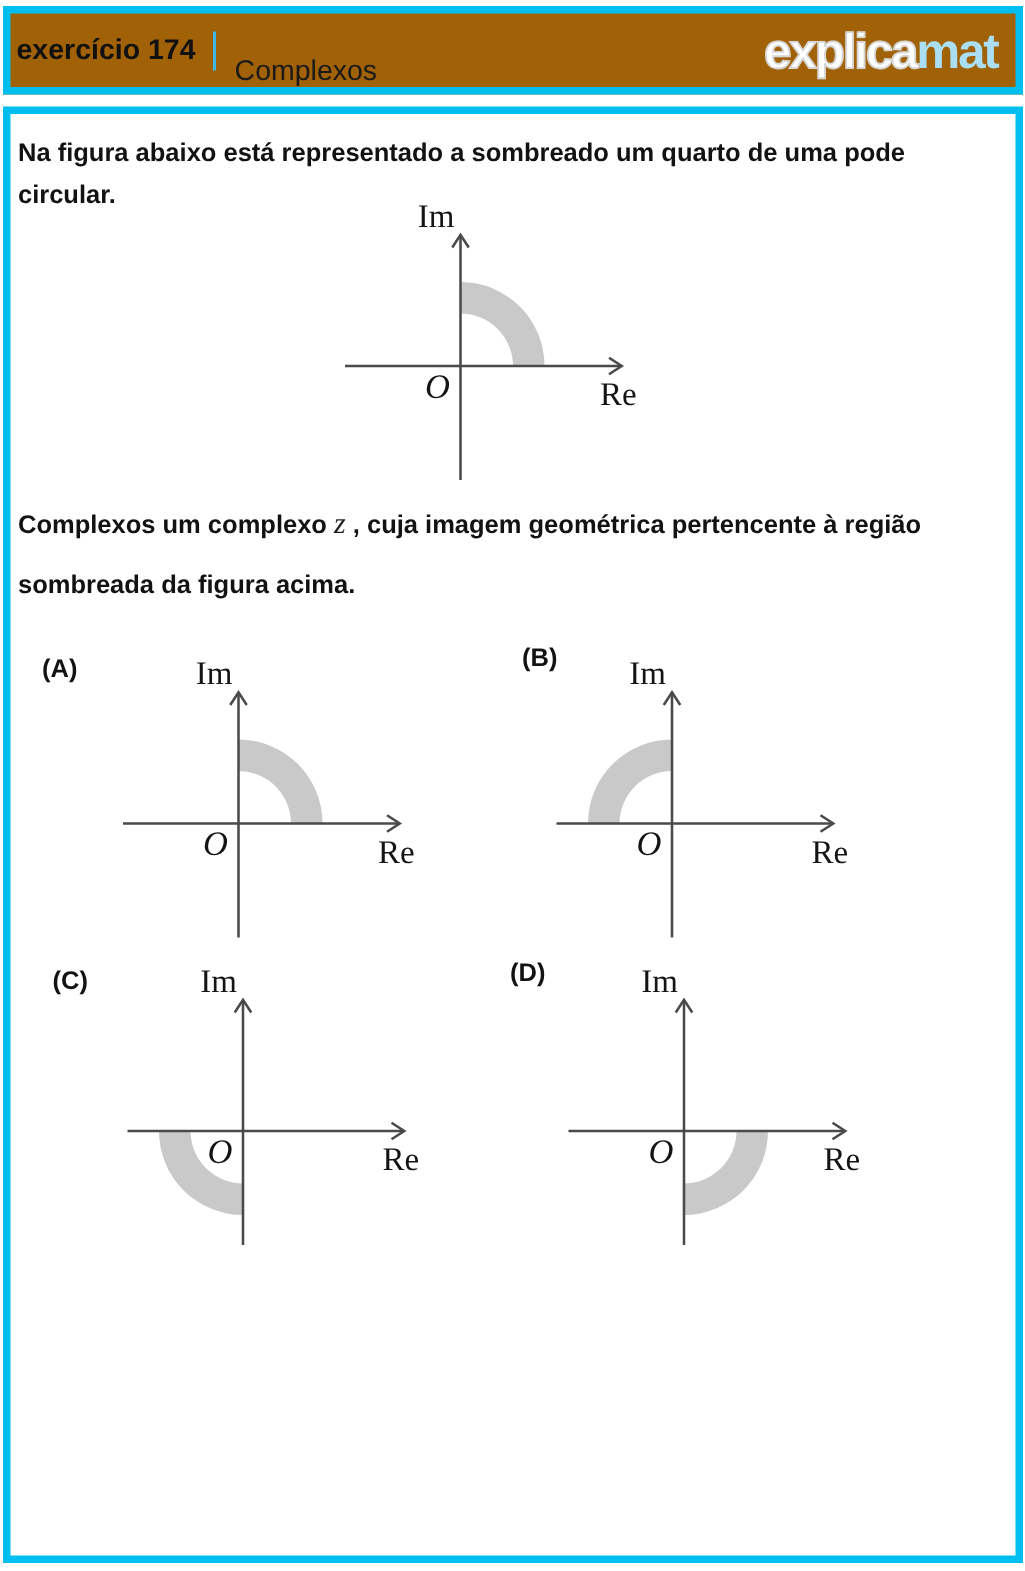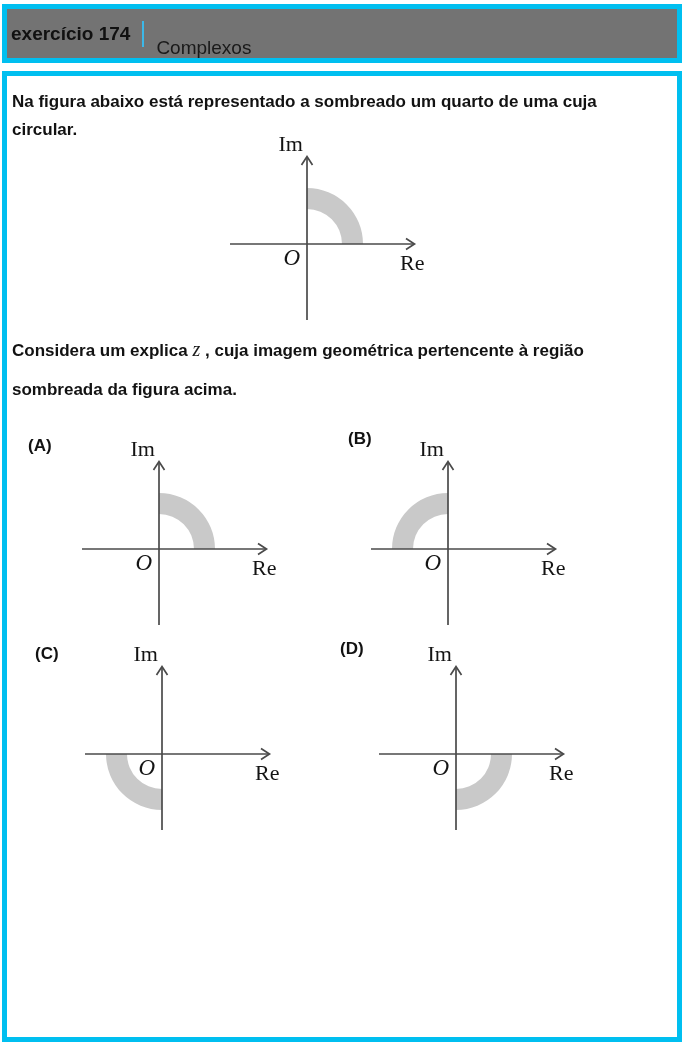--- a/index.html
+++ b/index.html
@@ -2,21 +2,21 @@
 <html><head>
 <meta charset="utf-8">
 <style>
   html,body{margin:0;padding:0;background:#ffffff;}
   body{width:683px;height:1047px;position:relative;overflow:hidden;
        font-family:"Liberation Sans",sans-serif;}
 
   
   .header-box{
     position:absolute;left:2px;top:4px;width:680px;height:59px;
-    box-sizing:border-box;border:5px solid #00bff0;background:#737373;
+    box-sizing:border-box;border:5px solid #00bff0;background:#a16207;
     display:flex;align-items:center;padding:0 10px 0 4px;
   }
   .ex-num{font-size:19px;font-weight:700;color:#111;white-space:nowrap;}
   .header-divider{width:2px;height:26px;background:#3cb8e8;margin:0 12px;flex:0 0 auto;}
   .ex-topic{font-size:19px;font-weight:400;color:#1a1a1a;white-space:nowrap;margin-top:28px;}
   .brand{margin-left:auto;font-weight:700;font-size:33px;line-height:1;
          letter-spacing:-1.5px;white-space:nowrap;padding-right:2px;}
   .brand .outline{color:#ffffff;-webkit-text-stroke:1.2px #d6d6d6;
                   text-shadow:0 0 1px #e0e0e0;}
   .brand .blue{color:#a9def5;}
@@ -58,39 +58,40 @@
   .opt-c svg{margin-left:66px;}
   .opt-d svg{margin-left:40px;}
 </style>
 </head>
 <body>
 
 <div class="header-box">
   <span class="ex-num">exercício 174</span>
   <span class="header-divider"></span>
   <span class="ex-topic">Complexos</span>
+  <span class="brand"><span class="outline">explica</span><span class="blue">mat</span></span>
 </div>
 
 <div class="content-box">
 
-  <p class="p1">Na figura abaixo está representado a sombreado um quarto de uma cuja circular.</p>
+  <p class="p1">Na figura abaixo está representado a sombreado um quarto de uma pode circular.</p>
 
 
   <svg class="axes-figure figure-main" width="215" height="195" viewBox="0 0 215 195">
       <path d="M 119.0 112.0 L 140.0 112.0 A 56 56 0 0 0 84.0 56.0 L 84.0 77.0 A 35 35 0 0 1 119.0 112.0 Z" fill="#c9c9c9"></path>
       <line x1="7" y1="112" x2="191" y2="112" stroke="#4a4a4a" stroke-width="1.7"></line>
       <line x1="84" y1="188" x2="84" y2="25" stroke="#4a4a4a" stroke-width="1.7"></line>
       <polyline points="183,106.5 191.5,112 183,117.5" fill="none" stroke="#4a4a4a" stroke-width="1.7"></polyline>
       <polyline points="78.5,33 84,24.5 89.5,33" fill="none" stroke="#4a4a4a" stroke-width="1.7"></polyline>
       <text x="80" y="19" text-anchor="end" class="axlbl">Im</text>
       <text x="177" y="138" class="axlbl">Re</text>
       <text x="77" y="133" text-anchor="end" class="origin-lbl">O</text>
     </svg>
 
-  <p class="p3"><span>Considera um explica</span> <span class="mvar">z</span> <span>, cuja imagem geométrica pertencente à região sombreada da figura acima.</span></p>
+  <p class="p3"><span>Complexos um complexo</span> <span class="mvar">z</span> <span>, cuja imagem geométrica pertencente à região sombreada da figura acima.</span></p>
 
 
   <div class="options">
     <div class="option-row">
       <div class="option opt-a">
         <span class="option-label">(A)</span>
         <svg class="axes-figure" width="215" height="195" viewBox="0 0 215 195">
             <path d="M 119.0 112.0 L 140.0 112.0 A 56 56 0 0 0 84.0 56.0 L 84.0 77.0 A 35 35 0 0 1 119.0 112.0 Z" fill="#c9c9c9"></path>
             <line x1="7" y1="112" x2="191" y2="112" stroke="#4a4a4a" stroke-width="1.7"></line>
             <line x1="84" y1="188" x2="84" y2="25" stroke="#4a4a4a" stroke-width="1.7"></line>

